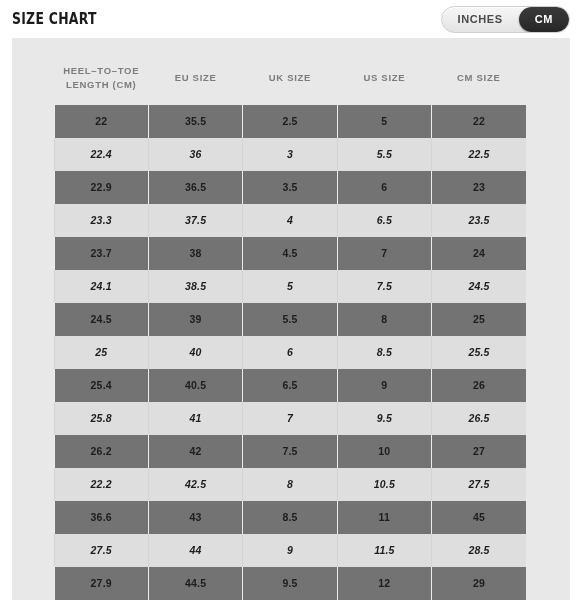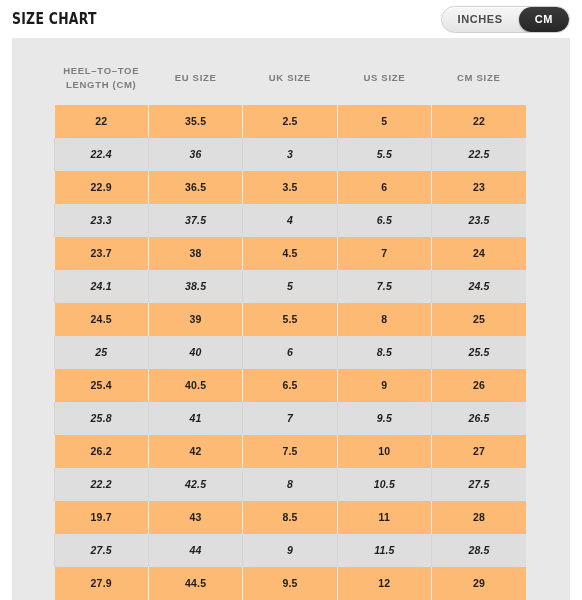--- a/index.html
+++ b/index.html
@@ -108,21 +108,21 @@
     height: 33px;
     border-left: 1px solid #ececec;
     border-bottom: 0;
     vertical-align: middle;
     letter-spacing: 0.2px;
   }
   table.size-table td:first-child {
     border-left: 0;
   }
   table.size-table tbody tr {
-    background: #fdba74;
+    background: #737373;
   }
   table.size-table tbody tr.alt {
     background: #dedede;
   }
   table.size-table tbody tr.alt td {
     border-left-color: #d4d4d4;
     font-style: italic;
   }
   
   .gutter-l, .gutter-r {
@@ -264,25 +264,25 @@
           <td class="gutter-l"></td>
           <td>22.2</td>
           <td>42.5</td>
           <td>8</td>
           <td>10.5</td>
           <td>27.5</td>
           <td class="gutter-r"></td>
         </tr>
         <tr>
           <td class="gutter-l"></td>
-          <td>19.7</td>
+          <td>36.6</td>
           <td>43</td>
           <td>8.5</td>
           <td>11</td>
-          <td>28</td>
+          <td>45</td>
           <td class="gutter-r"></td>
         </tr>
         <tr class="alt">
           <td class="gutter-l"></td>
           <td>27.5</td>
           <td>44</td>
           <td>9</td>
           <td>11.5</td>
           <td>28.5</td>
           <td class="gutter-r"></td>

